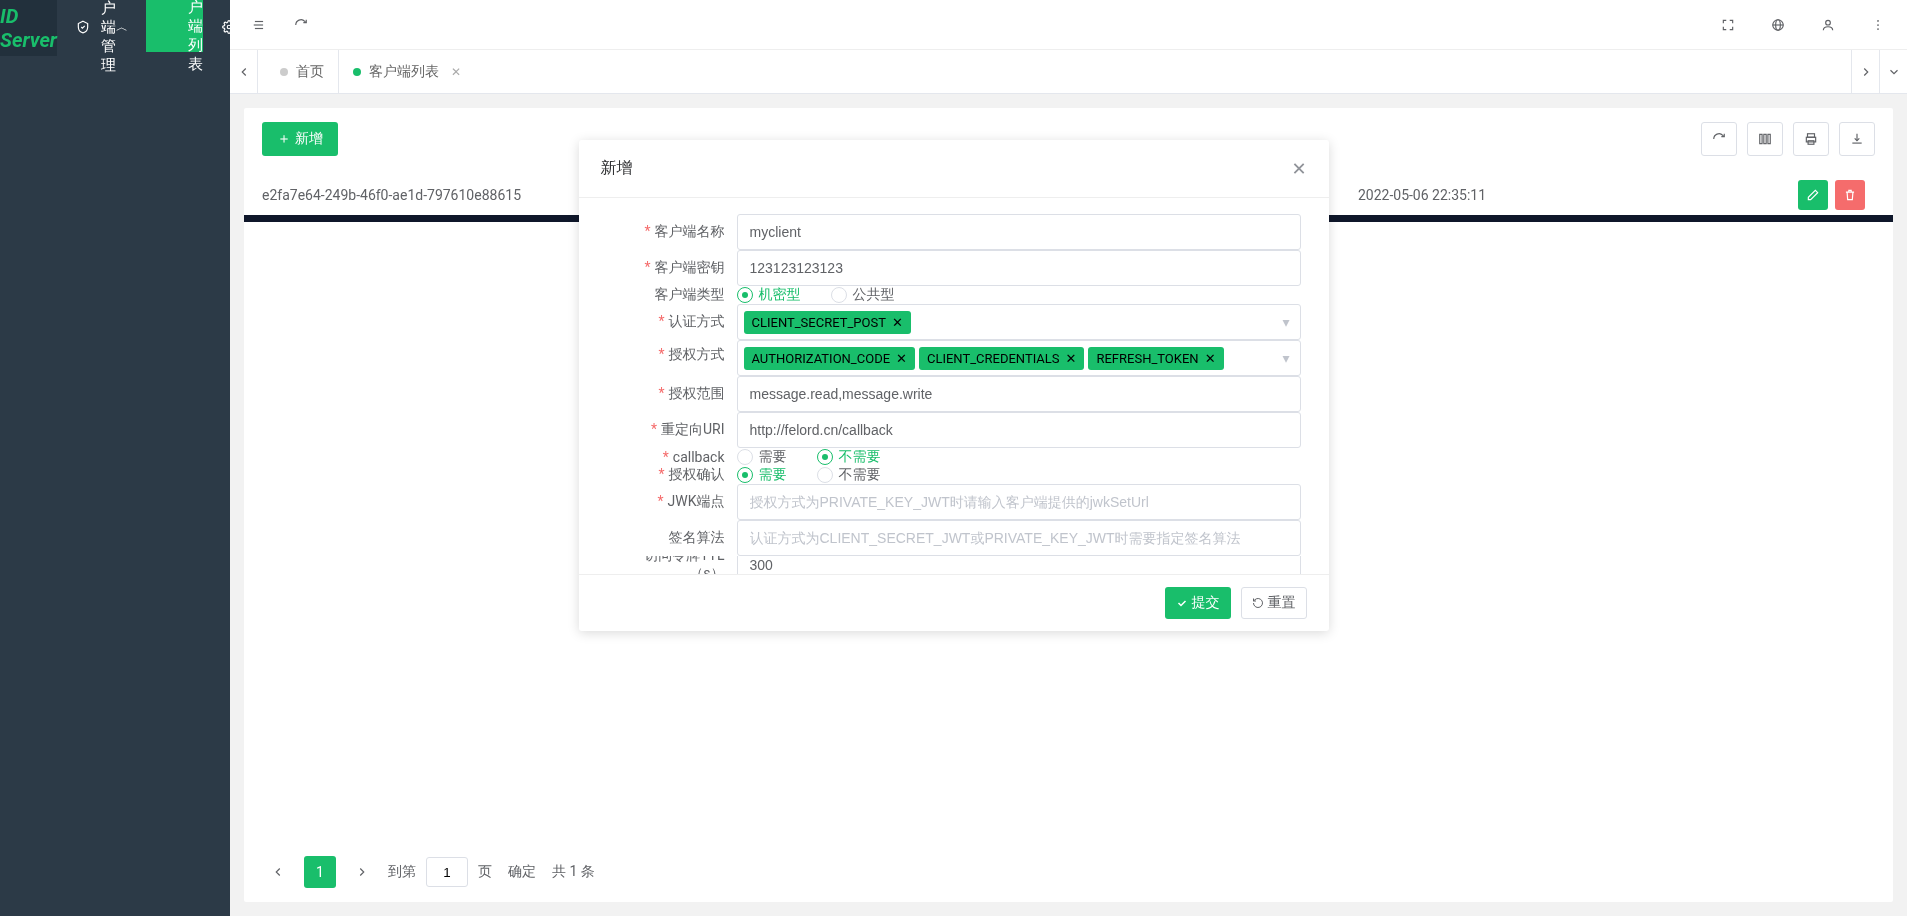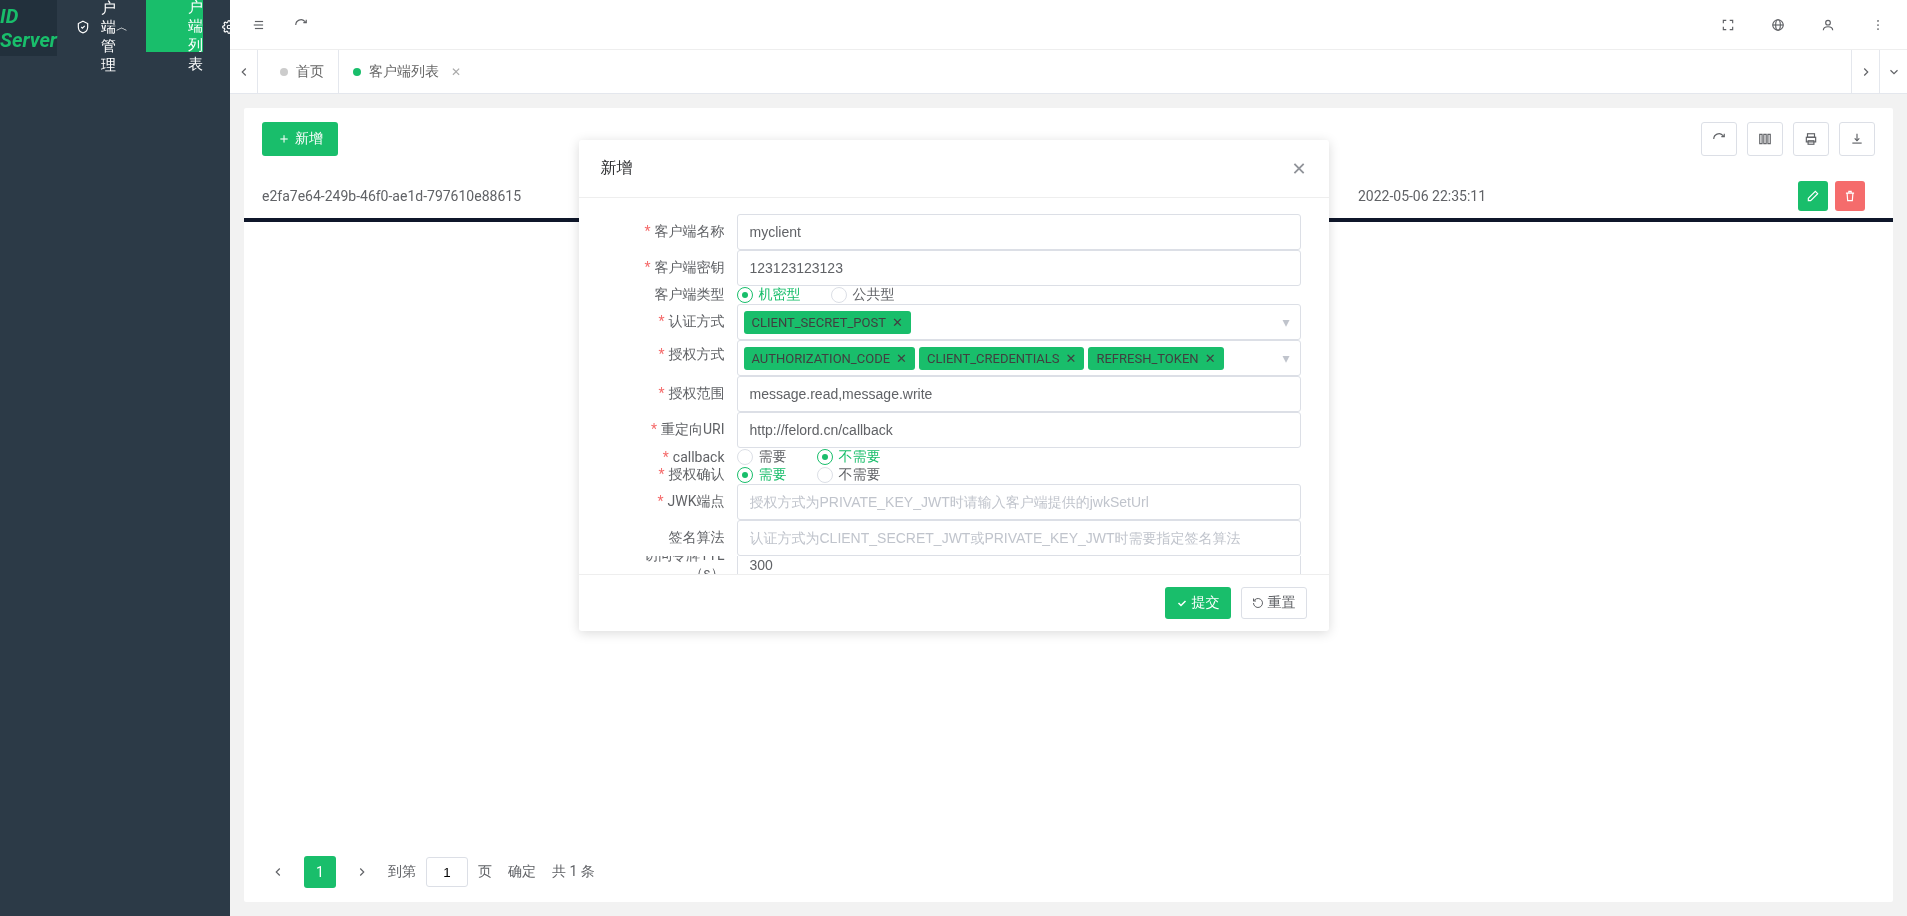--- a/index.html
+++ b/index.html
@@ -43,21 +43,21 @@
 .btn-success { background: #19be6b; color: #fff; }
 .btn-outline { border-color: #dcdfe6; color: #606266; background: #fff; }
 .btn-small { height: 32px; padding: 0 10px; }
 .tool-right { margin-left: auto; display: flex; gap: 10px; }
 .tool-btn { width: 36px; height: 34px; border: 1px solid #dcdfe6; border-radius: 3px; display: flex; align-items: center; justify-content: center; cursor: pointer; background: #fff; }
 
 
 .tbl { margin-top: 14px; }
 .tbl-head, .tbl-row { display: flex; align-items: center; padding: 0 18px; }
 .tbl-head { height: 44px; background: #f5f7fa; color: #606266; font-weight: 500; }
-.tbl-row { height: 48px; border-bottom: 4px solid #0f172a; }
+.tbl-row { height: 48px; border-bottom: 7px solid #0f172a; }
 .col-id { flex: 0 0 640px; }
 .col-name { flex: 0 0 380px; }
 .col-time { flex: 0 0 280px; text-align: center; }
 .col-ops { flex: 1; text-align: right; padding-right: 10px; }
 .op-btn { display: inline-flex; width: 30px; height: 30px; border-radius: 3px; align-items: center; justify-content: center; color: #fff; cursor: pointer; margin-left: 4px; }
 .op-edit { background: #19be6b; }
 .op-del { background: #f56c6c; }
 
 
 .pager { margin-top: auto; height: 60px; display: flex; align-items: center; padding: 0 18px; gap: 10px; color: #606266; }
@@ -79,21 +79,21 @@
 .input { width: 100%; height: 36px; border: 1px solid #dcdfe6; border-radius: 3px; padding: 0 12px; font-size: 14px; color: #606266; }
 .input::placeholder { color: #c0c4cc; }
 .radio-group { display: flex; gap: 30px; }
 .radio-item { display: flex; align-items: center; gap: 6px; cursor: pointer; }
 .radio { width: 16px; height: 16px; border-radius: 50%; border: 1px solid #dcdfe6; display: inline-flex; align-items: center; justify-content: center; }
 .radio.checked { border-color: #19be6b; }
 .radio.checked::after { content: ''; width: 6px; height: 6px; border-radius: 50%; background: #19be6b; }
 .radio-item.checked span { color: #19be6b; }
 .select { width: 100%; min-height: 36px; border: 1px solid #dcdfe6; border-radius: 3px; padding: 2px 30px 2px 6px; display: flex; flex-wrap: wrap; gap: 4px; align-items: center; position: relative; }
 .select .caret { position: absolute; right: 10px; top: 50%; transform: translateY(-50%); color: #c0c4cc; }
-.tag { background: #19be6b; color: #404040; border-radius: 3px; padding: 4px 8px; display: inline-flex; align-items: center; gap: 6px; font-size: 13px; }
+.tag { background: #19be6b; color: #000000; border-radius: 3px; padding: 4px 8px; display: inline-flex; align-items: center; gap: 6px; font-size: 13px; }
 .tag .x { cursor: pointer; font-size: 13px; }
 .modal-foot { padding: 12px 22px; border-top: 1px solid #eee; display: flex; justify-content: flex-end; gap: 10px;}
 .partial-bottom .form-label { align-self: flex-start; padding-top: 6px;}
 svg { width: 1em; height: 1em; }
 </style>
 </head>
 <body>
 
 <div class="app">
 

